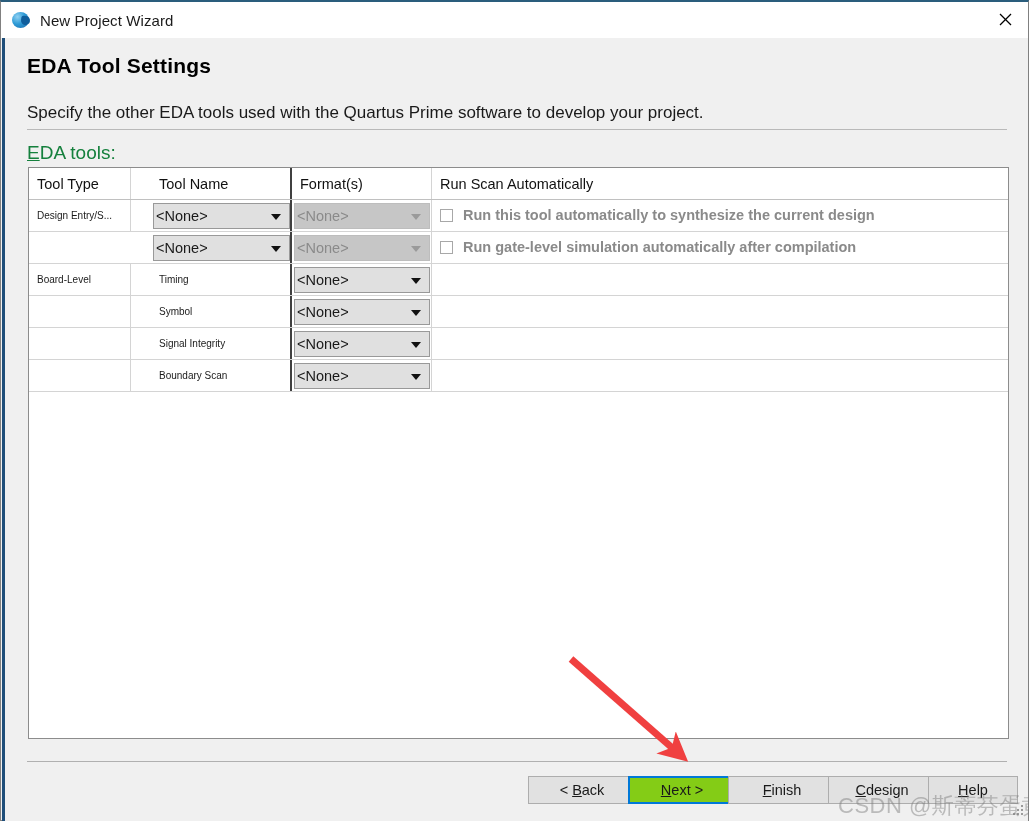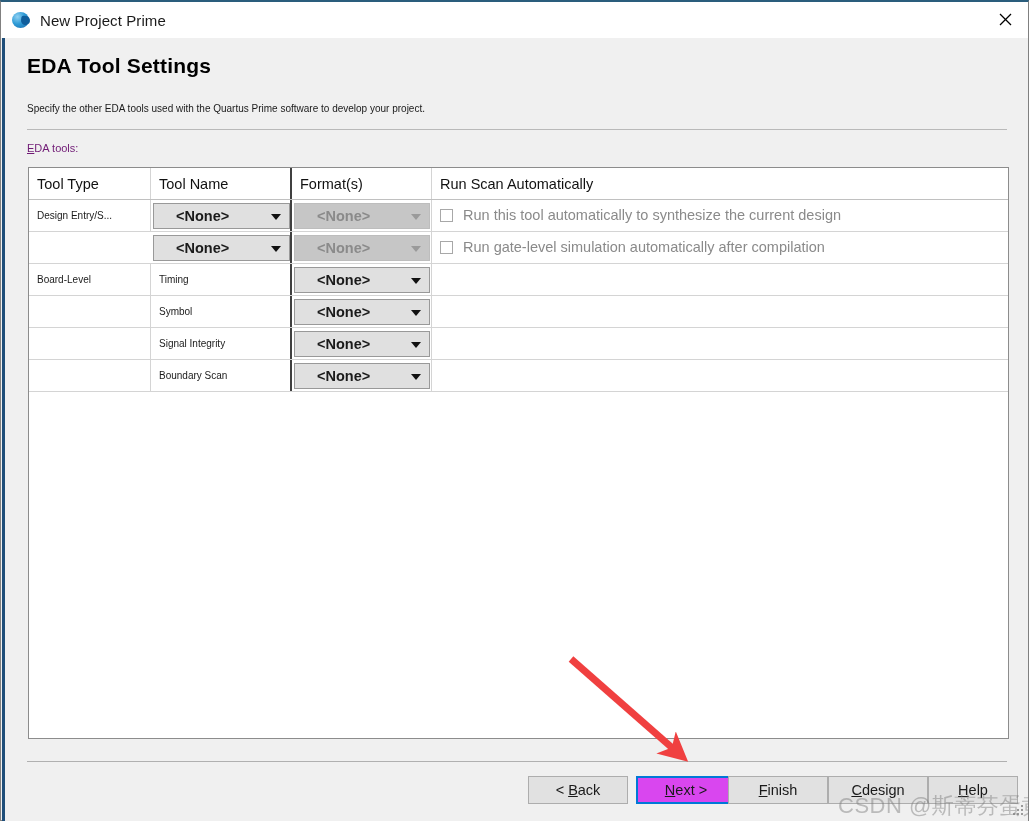--- a/index.html
+++ b/index.html
@@ -93,35 +93,35 @@
     position: absolute;
     left: 22px; top: 16px;
     font-size: 21px;
     font-weight: bold;
     color: #000000;
     letter-spacing: 0.2px;
   }
   #page-subtitle {
     position: absolute;
     left: 22px; top: 65px;
-    font-size: 10px;
+    font-size: 17px;
     color: #1a1a1a;
   }
   #hr-top {
     position: absolute;
     left: 22px; top: 91px;
     width: 980px;
     height: 1px;
     background: #b9b9b9;
   }
   #eda-label {
     position: absolute;
     left: 22px; top: 104px;
-    font-size: 11px;
-    color: #701a75;
+    font-size: 19px;
+    color: #15803d;
   }
   #eda-label .mn {
     text-decoration: underline;
   }
 
   
   #eda-table {
     position: absolute;
     left: 23px;
     top: 129px;
@@ -149,43 +149,42 @@
     height: 31px;
     box-sizing: border-box;
     display: flex;
     align-items: center;
     font-size: 10px;
     color: #1a1a1a;
     padding-left: 8px;
     white-space: nowrap;
     overflow: hidden;
   }
-  .cell.c0 { left: 0;   width: 122px; border-right: 1px solid #d4d4d4; }
+  .cell.c0 { left: 0;   width: 102px; border-right: 1px solid #d4d4d4; }
   .cell.c1 { left: 122px; width: 141px; border-right: 2px solid #404040; }
   .cell.c2 { left: 263px; width: 140px; border-right: 1px solid #d4d4d4; }
   .cell.c3 { left: 403px; width: 576px; }
 
   .trow.header .cell { font-size: 14.5px; color: #111; }
 
   
   .combo {
     position: absolute;
     top: 3px;
     height: 26px;
     box-sizing: border-box;
     background: #e0e0e0;
     border: 1px solid #999999;
     display: flex;
     align-items: center;
     font-size: 14.5px;
     color: #1a1a1a;
-    padding-left: 22px;
+    padding-left: 2px;
     cursor: default;
     user-select: none;
-    font-weight: bold;
   }
   .combo.disabled {
     background: #c6c6c6;
     border: 1px solid #bdbdbd;
     color: #8a8a8a;
   }
   .combo .arrow {
     position: absolute;
     right: 8px;
     top: 50%;
@@ -214,20 +213,21 @@
     border: 1px solid #a8a8a8;
     box-sizing: border-box;
     flex: none;
     cursor: default;
   }
   .chklabel {
     margin-left: 10px;
     font-size: 14.5px;
     color: #8a8a8a;
     white-space: nowrap;
+    font-weight: bold;
   }
 
   
   #hr-bottom {
     position: absolute;
     left: 22px;
     top: 723px;
     width: 980px;
     height: 1px;
     background: #b0b0b0;
@@ -235,37 +235,36 @@
   #buttonbar {
     position: absolute;
     left: 0;
     top: 738px;
     width: 1023px;
     height: 36px;
   }
   .btn {
     position: absolute;
     top: 0;
-    width: 100px;
+    width: 108px;
     height: 28px;
     box-sizing: border-box;
     background: #e1e1e1;
     border: 1px solid #adadad;
     font-size: 14.5px;
     color: #1a1a1a;
     display: flex;
     align-items: center;
     justify-content: center;
     cursor: default;
     user-select: none;
   }
   .btn.focused {
     border: 2px solid #0078d7;
-    background: #d946ef;
-    margin-left: 8px;
+    background: #84cc16;
   }
   .btn .mn { text-decoration: underline; }
 
   #btn-back   { left: 523px; }
   #btn-next   { left: 623px; }
   #btn-finish { left: 723px; }
   #btn-cancel { left: 823px; }
   #btn-help   { left: 923px; width: 90px; align-items: center; }
 
   
@@ -304,21 +303,21 @@
 </style>
 </head>
 <body>
 
 <div id="window">
 
   <div id="titlebar">
     <div id="title-icon">
       <div class="globe"></div>
     </div>
-    <div id="title-text">New Project Prime</div>
+    <div id="title-text">New Project Wizard</div>
     <div id="close-btn">
       <svg width="13" height="13" viewBox="0 0 13 13">
         <line x1="1" y1="1" x2="12" y2="12" stroke="#000" stroke-width="1.2"></line>
         <line x1="12" y1="1" x2="1" y2="12" stroke="#000" stroke-width="1.2"></line>
       </svg>
     </div>
   </div>
 
   <div id="content">
 

